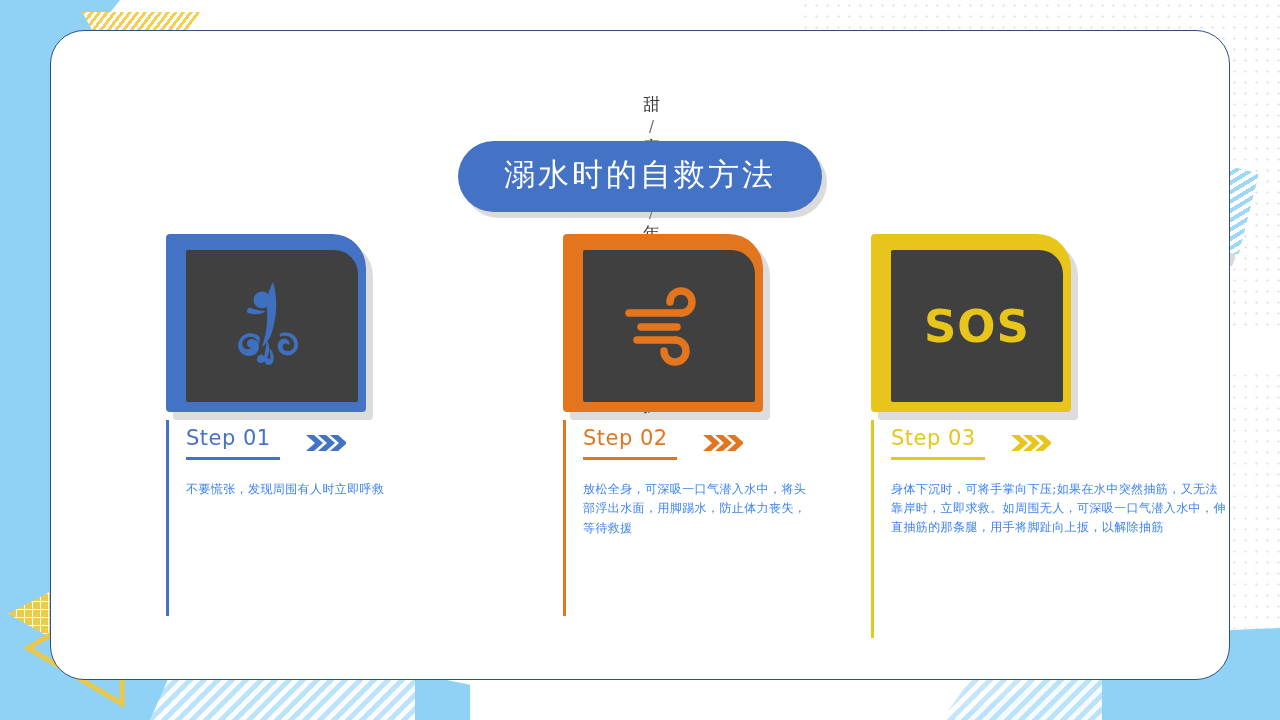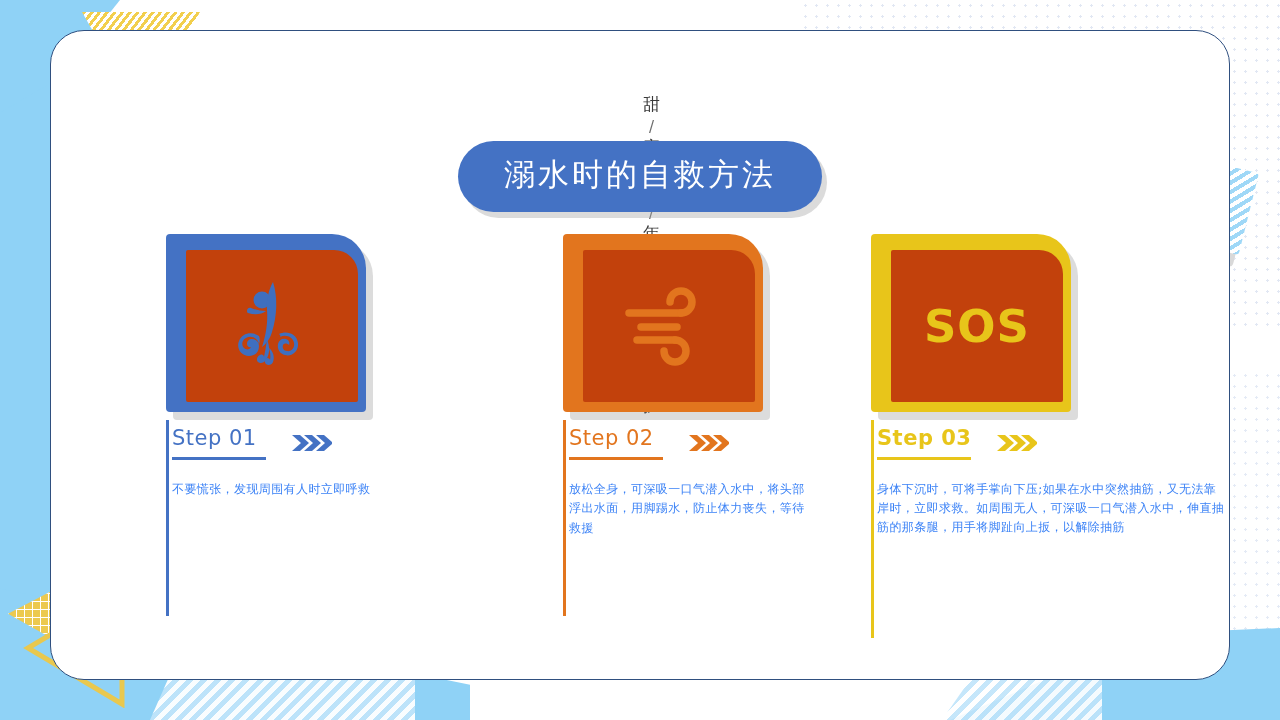--- a/index.html
+++ b/index.html
@@ -147,32 +147,32 @@
     position:absolute; left:0; top:0; width:200px; height:178px;
     border-radius:4px 34px 4px 4px;
   }
   .flag-shadow {
     position:absolute; left:7px; top:8px; width:200px; height:178px;
     border-radius:4px 34px 4px 4px;
     background:rgba(140,140,140,.30);
   }
   .flag-inner {
     position:absolute; left:20px; top:16px; width:172px; height:152px;
-    background:#c2410c; border-radius:2px 24px 2px 2px;
+    background:#404040; border-radius:2px 24px 2px 2px;
     display:flex; align-items:center; justify-content:center;
   }
 
   .sos-text {
     font-size:45px; font-weight:bold; letter-spacing:1px;
     font-family:"DejaVu Sans","Liberation Sans",sans-serif;
   }
 
   
   .body-col {
-    position:relative; margin-top:14px; padding-left:6px;
+    position:relative; margin-top:14px; padding-left:20px;
   }
   .rule {
     position:absolute; left:0; top:-6px; width:3px; height:196px;
   }
   .step-3 .rule { height:218px; }
 
   .step-label {
     font-size:21px; letter-spacing:.5px; padding-bottom:5px;
     display:inline-block; min-width:92px;
     font-family:"DejaVu Sans","Liberation Sans",sans-serif;
@@ -318,21 +318,21 @@
         <div class="flag-shadow"></div>
         <div class="flag-bg" id="flag3" style="background: rgb(232, 197, 26);"></div>
         <div class="flag-inner">
           <span class="sos-text" id="sos" style="color: rgb(232, 197, 26);">SOS</span>
         </div>
       </div>
       <div class="body-col">
         <div class="rule" id="rule3" style="background: rgb(232, 197, 26);"></div>
         <div class="label-row">
           <div>
-            <div class="step-label" id="lab3" style="color: rgb(232, 197, 26); font-weight: bold;">Step 03</div>
+            <div class="step-label" id="lab3" style="color: rgb(232, 197, 26);">Step 03</div>
             <div class="underline" id="ul3" style="background: rgb(232, 197, 26);"></div>
           </div>
           <span class="chev">
             <svg width="40" height="20" viewBox="0 0 40 20">
               <g fill="#e8c51a">
                 <polygon points="0,2 8,2 17,10 8,18 0,18 9,10"></polygon>
                 <polygon points="12,2 20,2 29,10 20,18 12,18 21,10"></polygon>
                 <polygon points="24,2 32,2 41,10 32,18 24,18 33,10"></polygon>
               </g>
             </svg>

